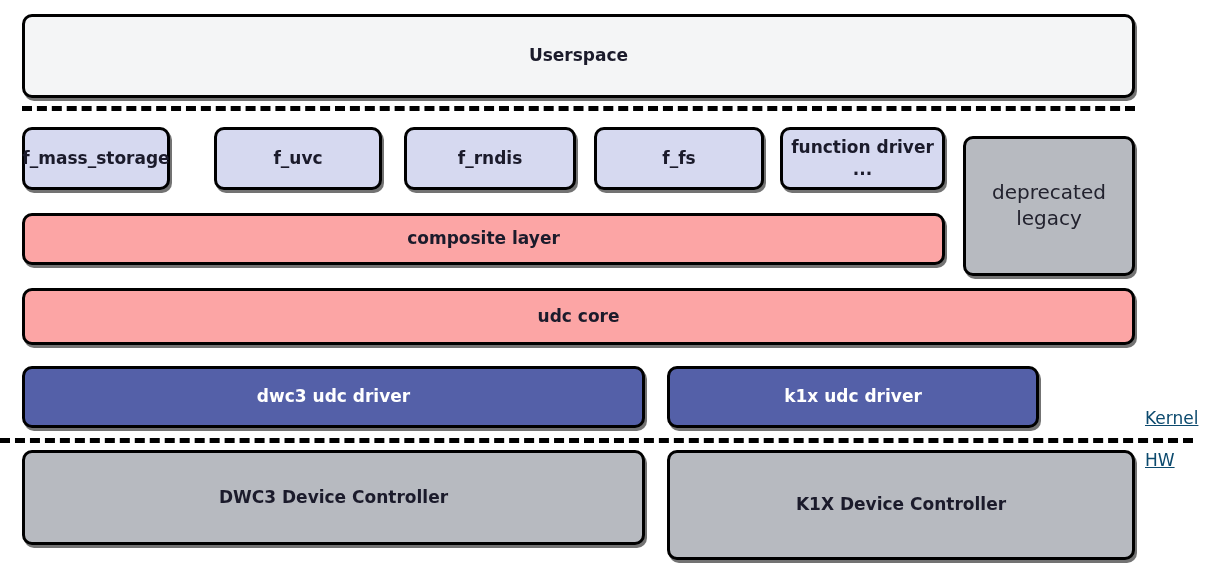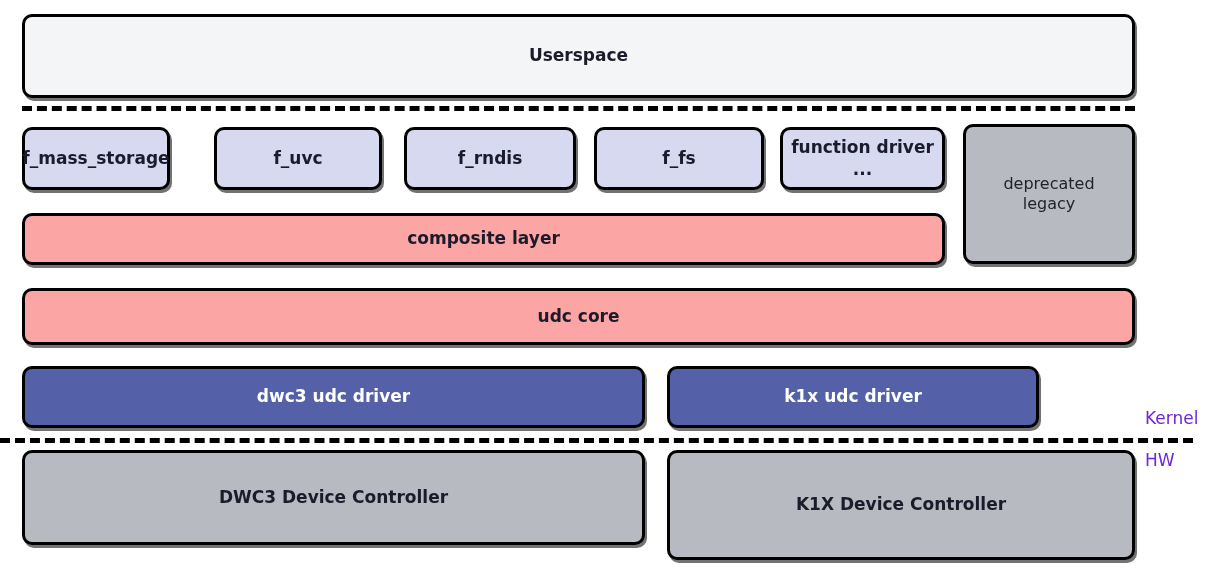--- a/index.html
+++ b/index.html
@@ -38,38 +38,40 @@
 
   
   .fill-userspace { background: #f4f5f6; }
   .fill-function  { background: #d6d9f0; }
   .fill-layer     { background: #fca5a5; }
   .fill-driver    { background: #5460a8; color: #ffffff; }
   .fill-gray      { background: #b7bac0; }
 
   .regular {
     font-weight: normal;
-    font-size: 16px;
+    font-size: 20px;
     color: #22222e;
+    margin-top: 12px;
   }
 
   
   .dash-line {
     position: absolute;
     height: 0;
     border-top: 5px dashed #000000;
   }
 
   
   .side-label {
     position: absolute;
     font-size: 17px;
     font-weight: normal;
-    color: #6d28d9;
+    color: #0c4a6e;
     white-space: nowrap;
+    text-decoration: underline;
   }
 
   
   .stack {
     display: flex;
     flex-direction: column;
     align-items: center;
     justify-content: center;
     width: 100%;
   }

